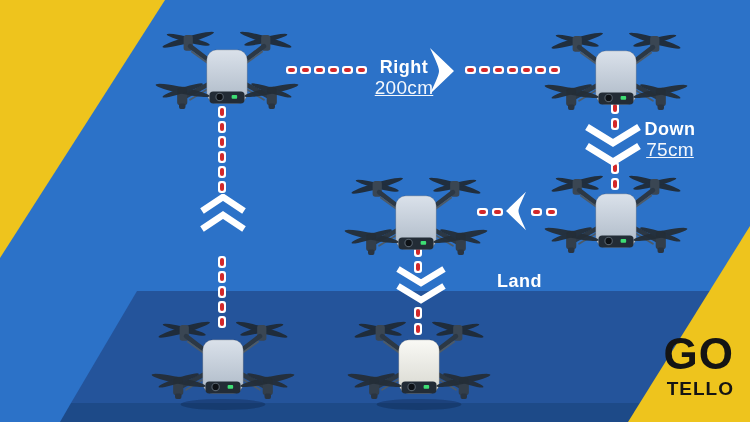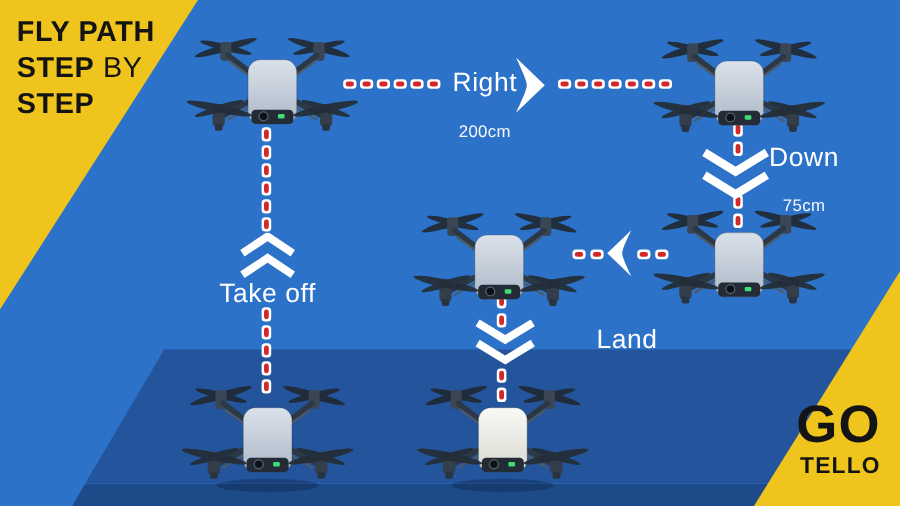--- a/index.html
+++ b/index.html
@@ -30,22 +30,22 @@
   .br-text .go{font-size:44px;font-weight:700;line-height:40px;letter-spacing:1px;}
   .br-text .tello{font-size:19px;font-weight:700;line-height:30px;letter-spacing:1px;}
   
   .dash{position:absolute;background:var(--white);border-radius:3px;z-index:5;}
   .dash .in{position:absolute;inset:2px;background:var(--red);border-radius:2px;}
   
   .chev{position:absolute;z-index:6;}
   
   .step-label{position:absolute;z-index:8;color:var(--white);text-align:center;
     transform:translateX(-50%);line-height:1;}
-  .step-label .main{font-size:22px;font-weight:400;letter-spacing:.5px;}
-  .step-label .dist{font-size:14px;margin-top:22px;opacity:.95;letter-spacing:.3px;}
+  .step-label .main{font-size:18px;font-weight:700;letter-spacing:.5px;}
+  .step-label .dist{font-size:19px;margin-top:2px;opacity:.95;letter-spacing:.3px;text-decoration:underline;}
   .lbl-right{left:404px;top:58px;}
   .lbl-down{left:670px;top:120px;text-align:center;}
   .lbl-left{left:517px;top:153px;}
   .lbl-takeoff{left:223px;top:234px;}
   .lbl-land{left:497px;top:272px;transform:none;text-align:center;}
   
   .drone{position:absolute;z-index:10;}
 </style>
 </head>
 <body>
@@ -88,33 +88,25 @@
   </svg>
 
   <div class="step-label lbl-right">
     <div class="main">Right</div>
     <div class="dist">200cm</div>
   </div>
   <div class="step-label lbl-down">
     <div class="main">Down</div>
     <div class="dist">75cm</div>
   </div>
-  <div class="step-label lbl-takeoff">
-    <div class="main">Take off</div>
-  </div>
   <div class="step-label lbl-land">
     <div class="main">Land</div>
   </div>
 
   <div class="corner-tl"></div>
-  <div class="tl-text">
-    <div>FLY PATH</div>
-    <div><span>STEP</span><span class="light"> BY</span></div>
-    <div>STEP</div>
-  </div>
   <div class="corner-br"></div>
   <div class="br-text">
     <div class="go">GO</div>
     <div class="tello">TELLO</div>
   </div>
 
 <div class="dash" style="left: 218px; top: 106px; width: 8px; height: 12px;">
       <div class="in"></div>
     </div>
     <div class="dash" style="left: 218px; top: 121px; width: 8px; height: 12px;">

